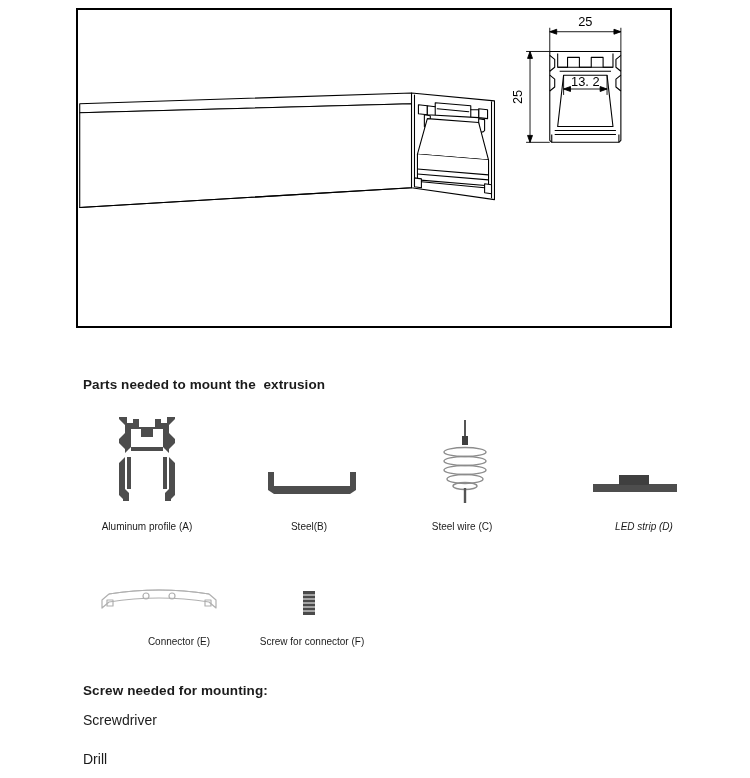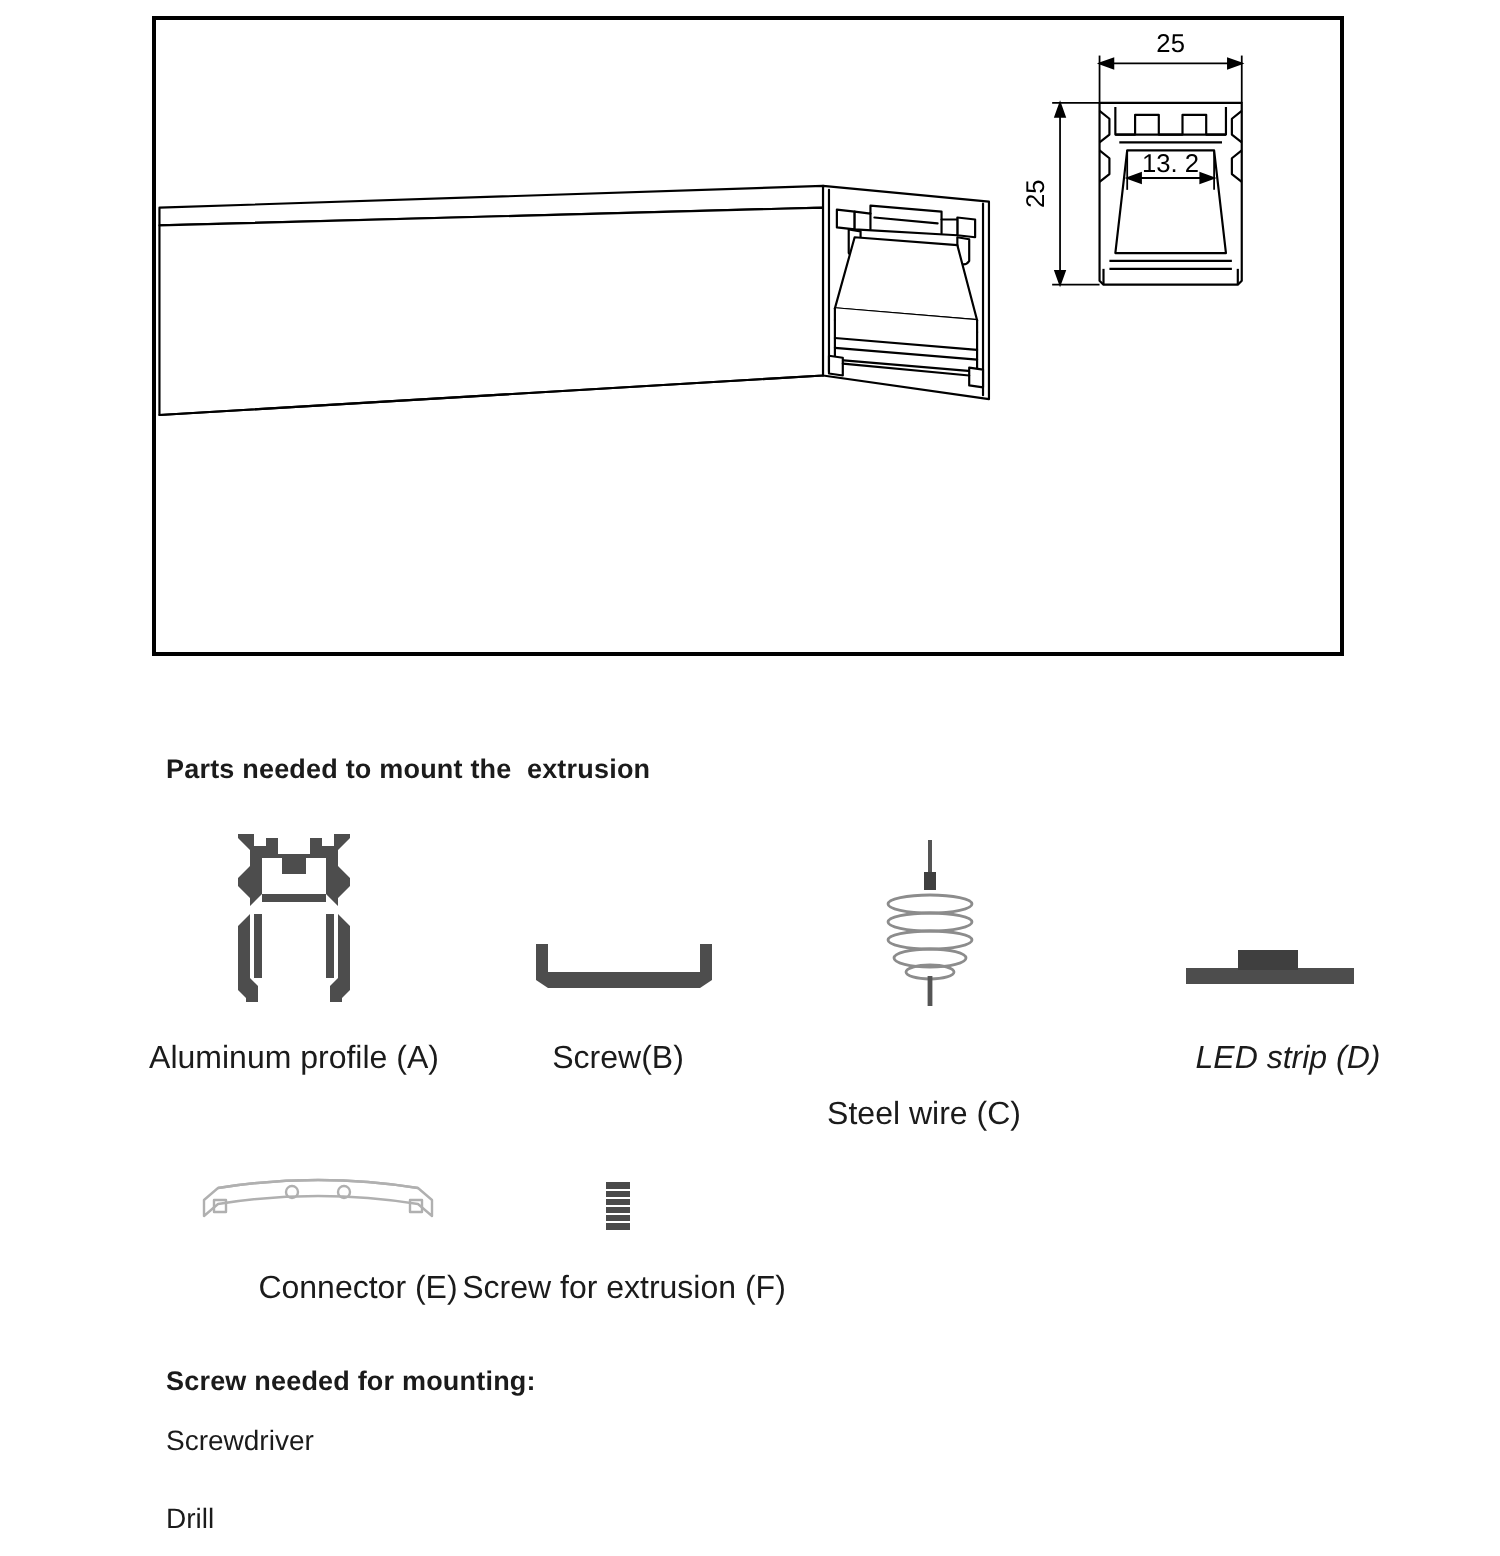--- a/index.html
+++ b/index.html
@@ -55,36 +55,36 @@
     text-align: center;
   }
   .part-art {
     position: relative;
     width: 100%;
     height: 100%;
   }
   .part-art svg { display: block; margin: 0 auto; }
   .part-label {
     position: absolute;
-    font-size: 16px;
+    font-size: 10px;
     color: #1b1b1b;
     white-space: nowrap;
     text-align: right;
   }
 
   
   #art-profile   { left: 97px;  top: 417px; width: 100px; height: 86px; }
   #art-cover     { left: 262px; top: 460px; width: 100px; height: 43px; }
   #art-wire      { left: 425px; top: 420px; width: 80px;  height: 83px; }
   #art-ledstrip  { left: 585px; top: 462px; width: 100px; height: 41px; }
 
   
   #label-profile  { left: 147px; top: 521px; transform: translateX(-50%); }
   #label-cover    { left: 309px; top: 521px; transform: translateX(-50%); }
-  #label-wire     { left: 462px; top: 521px; transform: translateX(-50%); margin-top: 28px; }
+  #label-wire     { left: 462px; top: 521px; transform: translateX(-50%); }
   #label-ledstrip { left: 644px; top: 521px; transform: translateX(-50%); font-style: italic; }
 
   
   #art-connector { left: 99px;  top: 588px; width: 120px; height: 30px; }
   #art-screw     { left: 298px; top: 589px; width: 22px;  height: 28px; }
 
   
   #label-connector { left: 147px; top: 636px; transform: translateX(-50%); margin-left: 32px; }
   #label-screw     { left: 312px; top: 636px; transform: translateX(-50%); }
 
@@ -223,21 +223,21 @@
   <div class="part-art">
     <svg width="100" height="43" viewBox="0 0 100 43">
       <path fill="#4d4d4d" d="
         M6 12 L12 12 L12 26 L88 26 L88 12 L94 12 L94 30 L88 34
         L12 34 L6 30 Z"></path>
       <path fill="#4d4d4d" d="M6 12 L12 12 L12 18 L6 18 Z"></path>
       <path fill="#4d4d4d" d="M88 12 L94 12 L94 18 L88 18 Z"></path>
     </svg>
   </div>
 </div>
-<div class="part-label" id="label-cover">Screw(B)</div>
+<div class="part-label" id="label-cover">Steel(B)</div>
 
 <div class="part-cell" id="art-wire">
   <div class="part-art">
     <svg width="80" height="83" viewBox="0 0 80 83">
 
       <line x1="40" y1="0" x2="40" y2="16" stroke="#555555" stroke-width="2"></line>
 
       <rect x="37" y="16" width="6" height="9" fill="#3f3f3f"></rect>
 
       <g fill="none" stroke="#8c8c8c" stroke-width="1.4">
@@ -291,19 +291,19 @@
       <g stroke="#ffffff" stroke-width="1">
         <line x1="5" y1="6" x2="17" y2="6"></line>
         <line x1="5" y1="10" x2="17" y2="10"></line>
         <line x1="5" y1="14" x2="17" y2="14"></line>
         <line x1="5" y1="18" x2="17" y2="18"></line>
         <line x1="5" y1="22" x2="17" y2="22"></line>
       </g>
     </svg>
   </div>
 </div>
-<div class="part-label" id="label-screw">Screw for extrusion (F)</div>
+<div class="part-label" id="label-screw">Screw for connector (F)</div>
 
 <div class="section-heading" id="tools-heading">Screw needed for mounting:</div>
 
 <div class="tool-item" id="tool-0">Screwdriver</div>
 
 <div class="tool-item" id="tool-1">Drill</div>
 
 </body></html>

